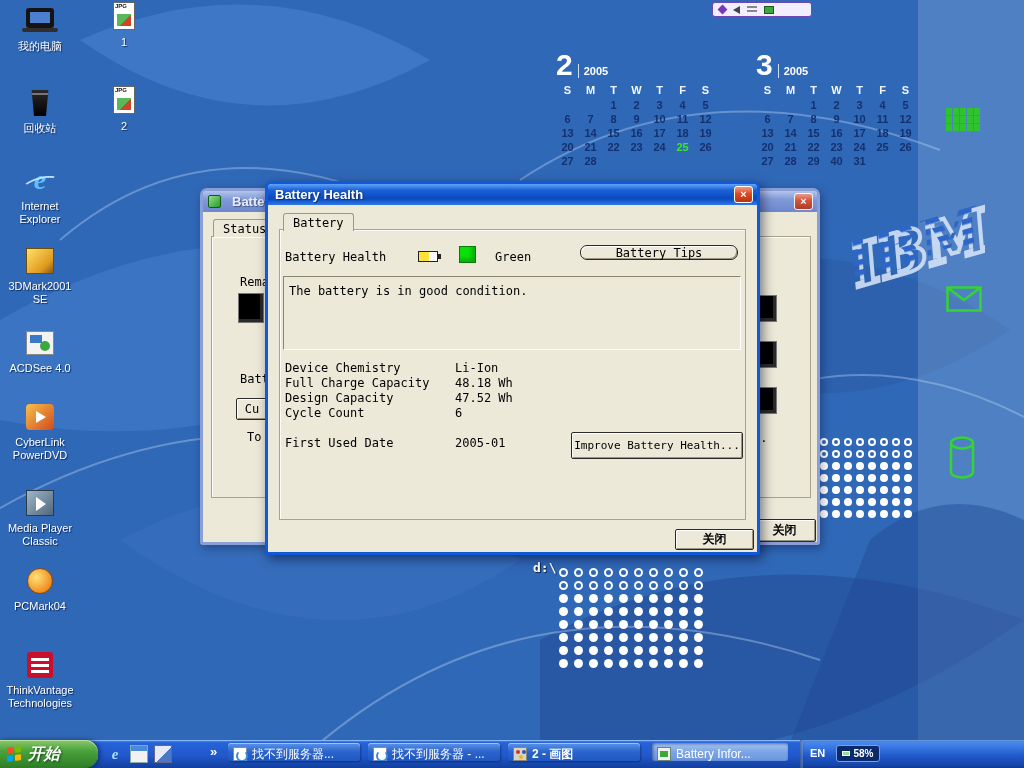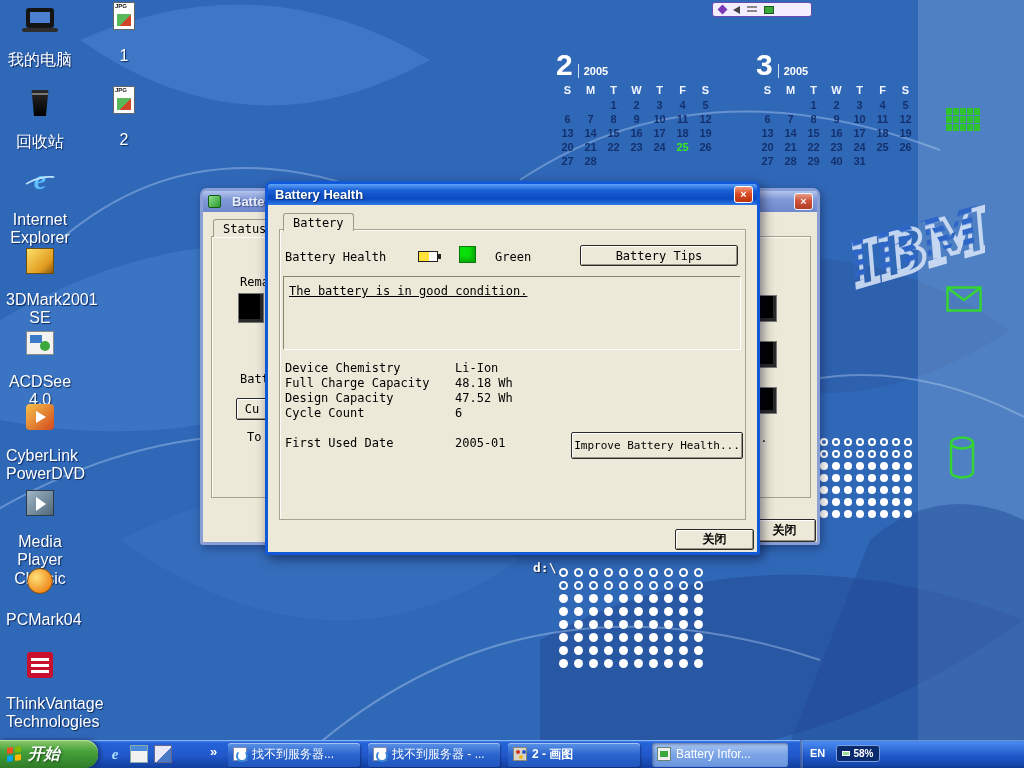--- a/index.html
+++ b/index.html
@@ -15,21 +15,21 @@
   .cal-year{font-size:11px;font-weight:bold;margin-left:5px;padding-left:5px;border-left:1px solid #cfe0f5;line-height:14px;}
   .cal-head,.cal-grid{display:grid;grid-template-columns:repeat(7,23px);}
   .cal-head span{font-size:11px;font-weight:bold;color:#f2f7ff;text-align:center;line-height:15px;}
   .cal-grid span{font-size:11px;font-weight:bold;color:#14316e;text-align:center;line-height:14px;}
   .cal-grid span.hl{color:#39e81f;}
 
   
   .dicon{position:absolute;left:6px;width:68px;text-align:center;cursor:pointer;z-index:3;}
   .dfile{left:90px;}
   .art{width:36px;height:30px;margin:0 auto;position:relative;}
-  .dlabel{margin-top:15px;font-size:16px;color:#fff;text-shadow:1px 1px 1px #0a2a5e;line-height:1.15;}
+  .dlabel{margin-top:4px;font-size:11px;color:#fff;text-shadow:1px 1px 1px #0a2a5e;line-height:1.15;}
   .art-laptop{position:absolute;left:4px;top:2px;width:28px;height:20px;background:#141414;border-radius:3px;}
   .art-laptop::before{content:"";position:absolute;left:4px;top:4px;width:20px;height:11px;background:#4d7fd0;}
   .art-laptop::after{content:"";position:absolute;left:-4px;bottom:-4px;width:36px;height:4px;background:#2e2e2e;border-radius:2px;}
   .art-bin{position:absolute;left:8px;top:2px;width:20px;height:26px;background:linear-gradient(180deg,#2a2a2a,#000);clip-path:polygon(8% 0,92% 0,80% 100%,20% 100%);}
   .art-bin::before{content:"";position:absolute;left:2px;top:3px;width:16px;height:2px;background:#777;}
   .art-ie{position:absolute;left:0;top:-2px;width:36px;height:32px;color:#5fc0ff;font:bold italic 28px "Liberation Serif",serif;line-height:32px;}
   .art-ie::after{content:"";position:absolute;left:1px;top:13px;width:32px;height:10px;border:2px solid #bfe2ff;border-color:#bfe2ff transparent transparent transparent;border-radius:50%;transform:rotate(-14deg);}
   .art-3dmark{position:absolute;left:4px;top:2px;width:28px;height:26px;background:linear-gradient(135deg,#ffe06a,#e09a1f 70%,#8a5a10);border:1px solid #6e4e0e;}
   .art-acdsee{position:absolute;left:4px;top:3px;width:28px;height:24px;background:#f2f2f2;border:1px solid #888;}
   .art-acdsee::before{content:"";position:absolute;left:3px;top:3px;width:12px;height:8px;background:#3a78c8;}
@@ -102,21 +102,21 @@
          color:#fff;font:bold italic 16px "Liberation Sans",sans-serif;line-height:28px;padding-left:28px;text-shadow:1px 1px 2px #1a4a14;}
   .flag{position:absolute;left:7px;top:7px;width:14px;height:14px;transform:skewY(-6deg);}
   .flag i{position:absolute;width:6px;height:6px;border-radius:1px;}
   .flag .f1{left:0;top:0;background:#f25022;} .flag .f2{right:0;top:0;background:#7fba00;}
   .flag .f3{left:0;bottom:0;background:#00a4ef;} .flag .f4{right:0;bottom:0;background:#ffb900;}
   .ql{position:absolute;top:5px;width:18px;height:18px;cursor:pointer;text-align:center;}
   .qle{color:#aee0ff;font:bold italic 15px "Liberation Serif",serif;line-height:18px;}
   .qlm{background:#f2f2f2;border:1px solid #8aa;box-shadow:inset 0 5px 0 #4a8ad8;}
   .qld{background:linear-gradient(135deg,#e8e8f8 55%,#4a78c8 55%);border:1px solid #668;}
   .qlc{position:absolute;top:4px;color:#fff;font:bold 13px "Liberation Sans",sans-serif;cursor:pointer;}
-  .task{position:absolute;top:3px;height:24px;border-radius:3px;cursor:pointer;color:#fff;font-size:12px;line-height:22px;
+  .task{position:absolute;top:3px;height:18px;border-radius:3px;cursor:pointer;color:#fff;font-size:12px;line-height:22px;
         padding:0 6px 0 24px;white-space:nowrap;overflow:hidden;
         background:linear-gradient(180deg,#5c93e8,#2a63cc 50%,#2058c0);
         box-shadow:inset 0 1px 0 rgba(255,255,255,.45),1px 1px 2px rgba(0,0,20,.35);}
   .task.active{background:linear-gradient(180deg,#a9c6f2,#7aa4e6 50%,#6b97e0);box-shadow:inset 1px 1px 3px rgba(0,0,40,.45);}
   .ticon{position:absolute;left:5px;top:4px;width:14px;height:14px;}
   .ticon-ie{background:#fff;border:1px solid #88a;}
   .ticon-ie::before{content:"";position:absolute;left:2px;top:2px;width:8px;height:8px;border:2px solid #3a8ad8;border-radius:50%;border-top-color:transparent;}
   .ticon-paint{background:#d8d4c8;border:1px solid #887;}
   .ticon-paint::before{content:"";position:absolute;left:2px;top:2px;width:4px;height:4px;border-radius:50%;background:#d03428;box-shadow:6px 0 0 #2858c8,3px 5px 0 #e8b820;}
   .ticon-batt{background:#f0f0f0;border:1px solid #687;}
@@ -539,22 +539,22 @@
     <div class="tbar tbar-active">
       <span class="ttext">Battery Health</span>
       <span class="closebtn">×</span>
     </div>
     <div class="tab" style="left:15px;top:29px;"><span>Battery</span></div>
     <div class="grp" style="left:11px;top:45px;width:467px;height:291px;"></div>
     <span class="mtext" style="left:17px;top:66px;">Battery Health</span>
     <span class="batt-ic" style="left:150px;top:67px;"></span>
     <span class="grn" style="left:191px;top:62px;"></span>
     <span class="mtext" style="left:227px;top:66px;">Green</span>
-    <button class="xbtn" style="left:312px;top:61px;width:158px;height:21px;">Battery Tips</button>
-    <div class="sunken" style="left:15px;top:92px;width:458px;height:74px;text-decoration:underline;">
+    <button class="xbtn" style="left:312px;top:61px;width:158px;height:15px;border-radius:7px;">Battery Tips</button>
+    <div class="sunken" style="left:15px;top:92px;width:458px;height:74px;">
       <span class="inner">The battery is in good condition.</span>
     </div>
     <span class="mtext" style="left:17px;top:177px;">Device Chemistry</span>
     <span class="mtext" style="left:187px;top:177px;">Li-Ion</span>
     <span class="mtext" style="left:17px;top:192px;">Full Charge Capacity</span>
     <span class="mtext" style="left:187px;top:192px;">48.18 Wh</span>
     <span class="mtext" style="left:17px;top:207px;text-align:center;">Design Capacity</span>
     <span class="mtext" style="left:187px;top:207px;">47.52 Wh</span>
     <span class="mtext" style="left:17px;top:222px;">Cycle Count</span>
     <span class="mtext" style="left:187px;top:222px;">6</span>

